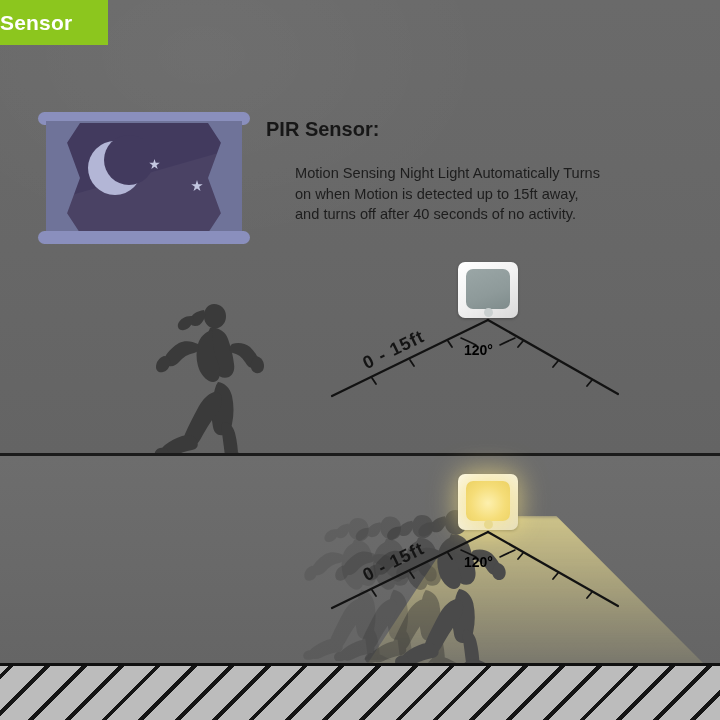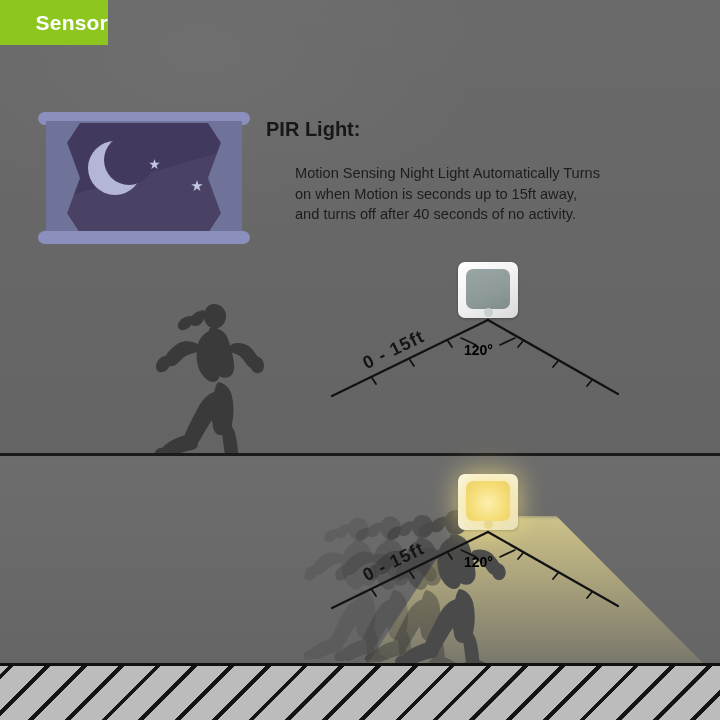--- a/index.html
+++ b/index.html
@@ -37,21 +37,21 @@
       -45deg,
       #bcbcbc 0px, #bcbcbc 22px,
       #141414 22px, #141414 26px
     );
   }
 
   
   .badge{
     position:absolute;left:0;top:0;width:108px;height:45px;
     background:#8cc61e;
-    display:flex;align-items:center;justify-content:flex-end;
+    display:flex;align-items:center;justify-content:flex-start;
     z-index:40;
   }
   .badge-label{
     color:#ffffff;font-size:21px;font-weight:bold;letter-spacing:.2px;
     font-family:"Liberation Sans", sans-serif;
   }
 
   
   .window{position:absolute;left:38px;top:112px;width:212px;height:132px;}
   .win-rod{
@@ -175,24 +175,24 @@
         <div class="star s1"></div>
         <div class="star s2"></div>
       </div>
       <div class="curtain l"></div>
       <div class="curtain r"></div>
     </div>
     <div class="win-rod bot"></div>
   </div>
 
   <div class="text-block">
-    <p class="pir-title">PIR Light:</p>
+    <p class="pir-title">PIR Sensor:</p>
     <p class="pir-body">
       <span>Motion Sensing Night Light Automatically Turns</span>
-      <span>on when Motion is seconds up to 15ft away,</span>
+      <span>on when Motion is detected up to 15ft away,</span>
       <span>and turns off after 40 seconds of no activity.</span>
     </p>
   </div>
 
   <div class="runner" style="left:152px;top:300px;">
     <svg width="116" height="158" viewBox="0 0 116 158" aria-hidden="true">
       <g fill="#3a3a3a">
         <path d="M62 4c7 0 12 5 12 12 0 6-3 10-8 12-2 1-4 1-6 0-5-2-8-6-8-12C52 9 56 4 62 4z"></path>
         <path d="M52 10c-7 1-12 4-14 9-1 4 1 7 5 7 4 0 6-2 8-5 2-3 3-7 1-11z"></path>
         <path d="M39 16c-6 0-11 3-13 8-1 4 2 7 6 6 5-1 8-5 9-10 1-3 0-4-2-4z"></path>

